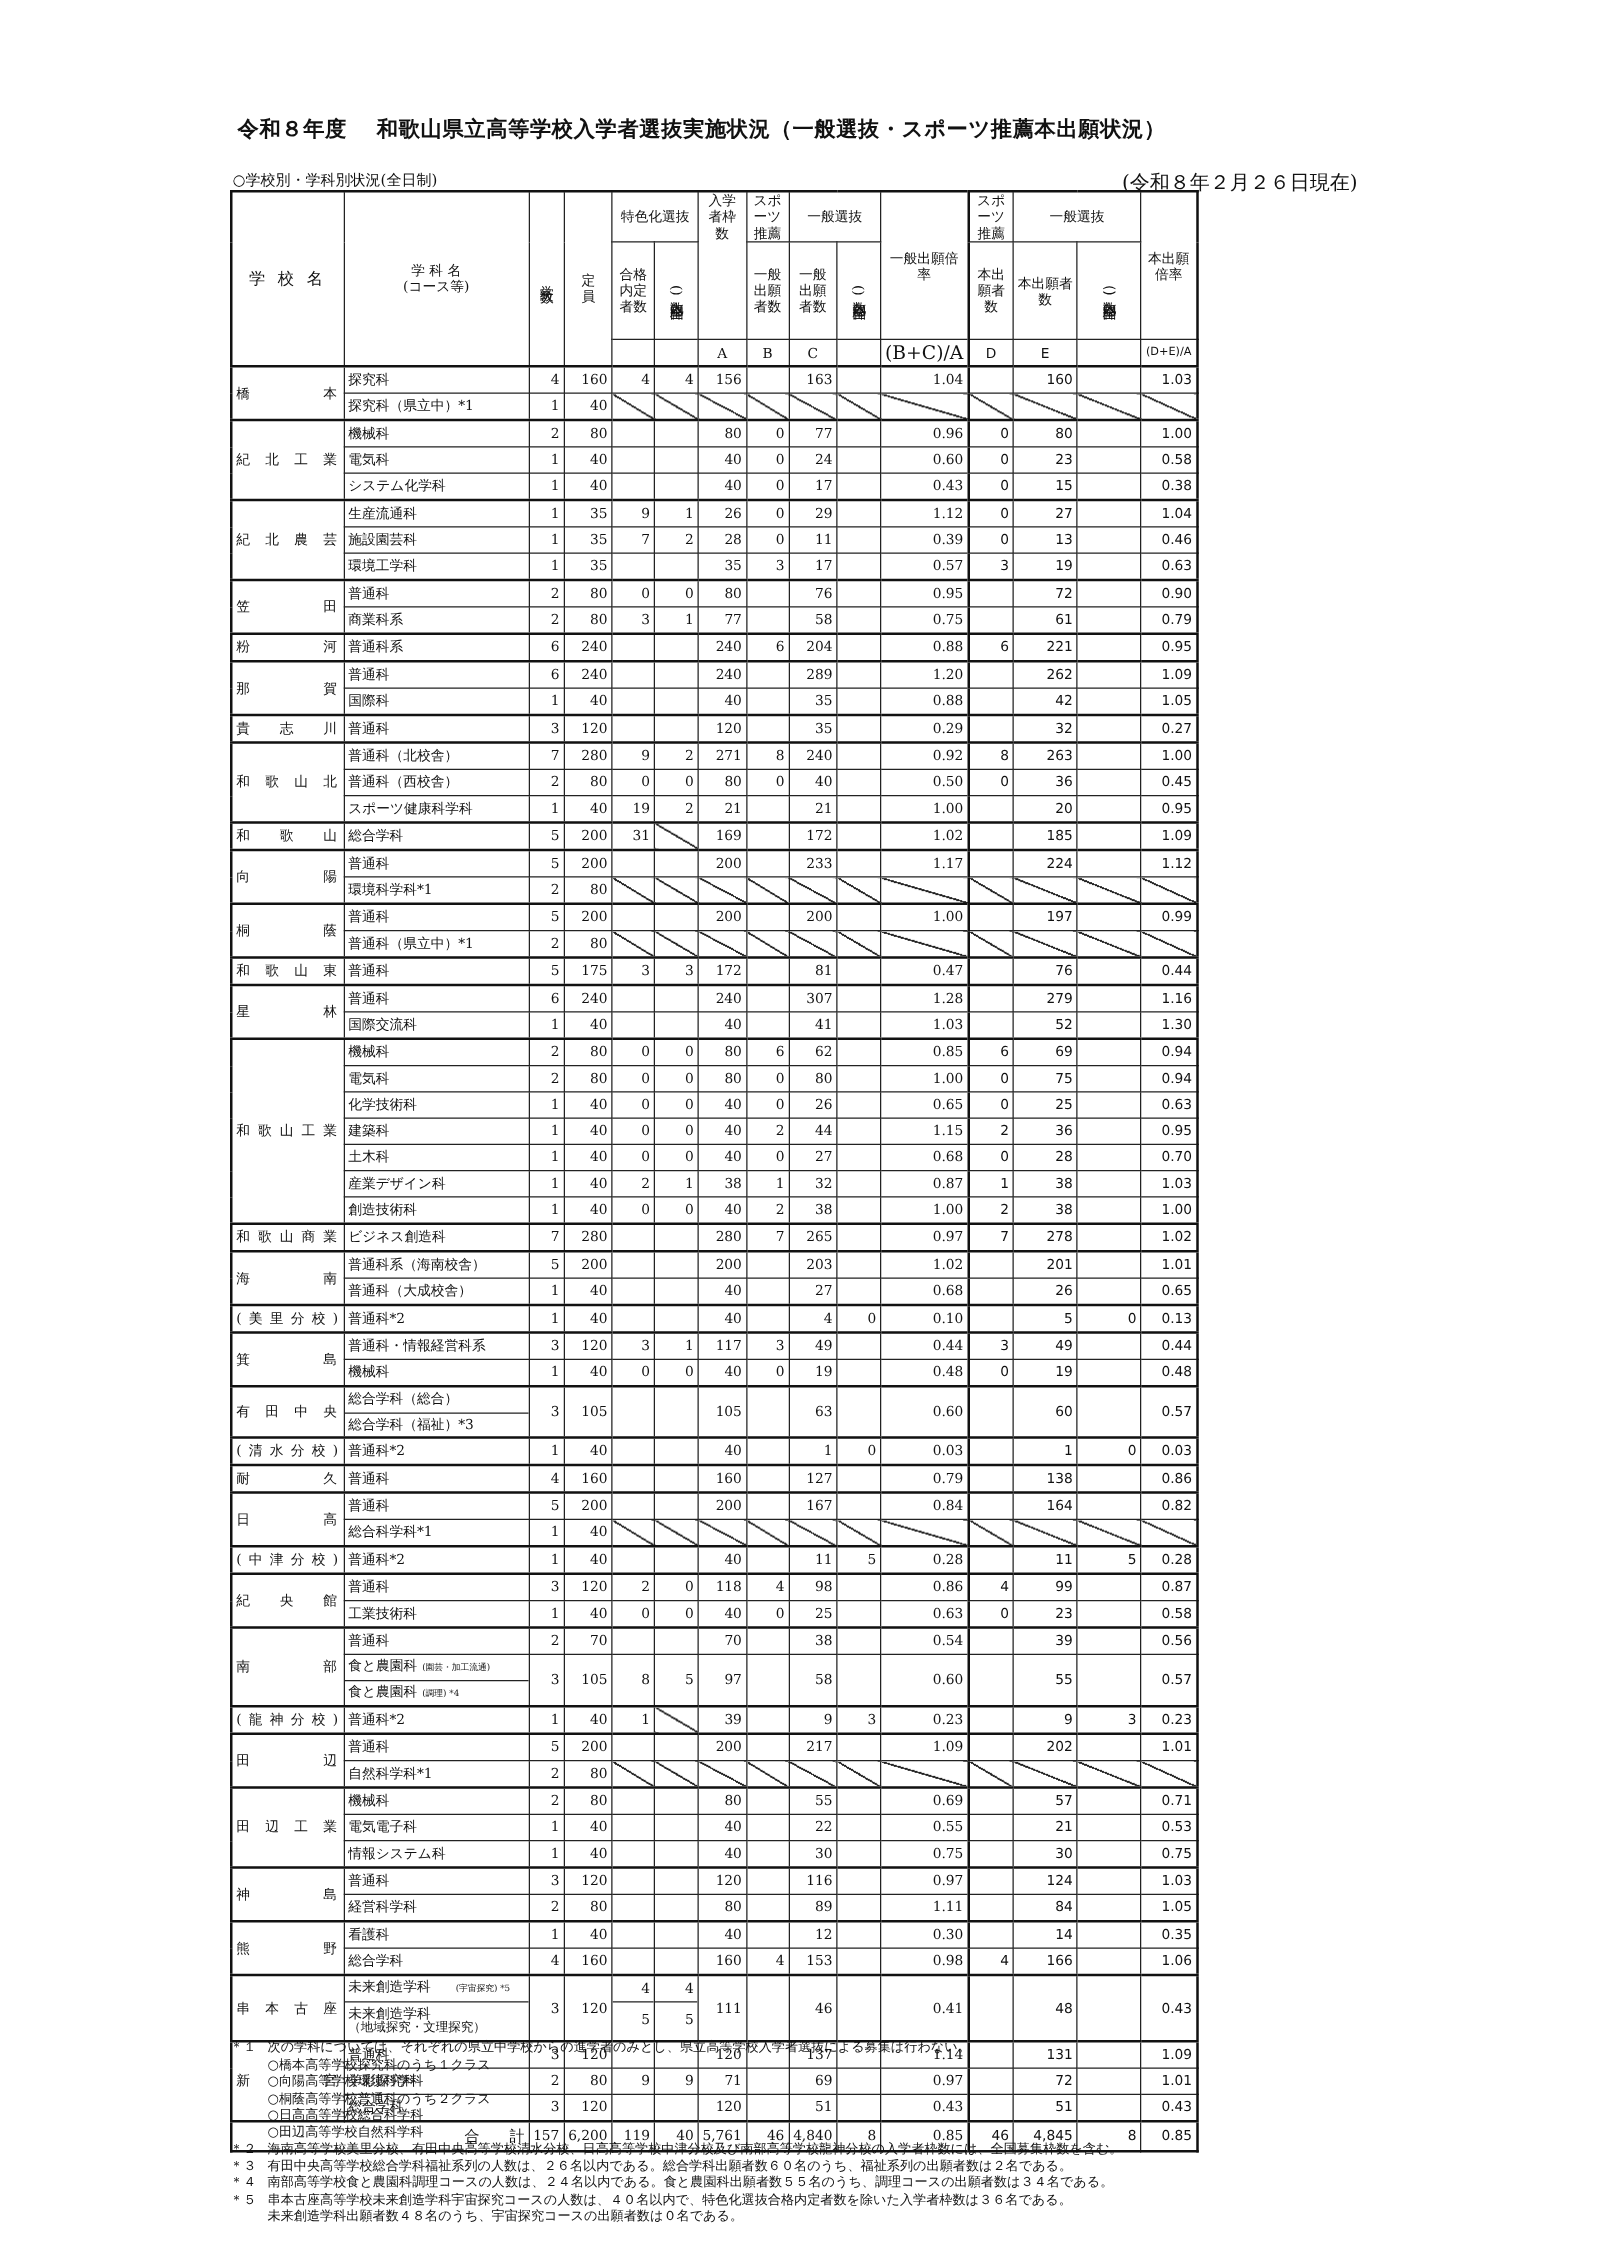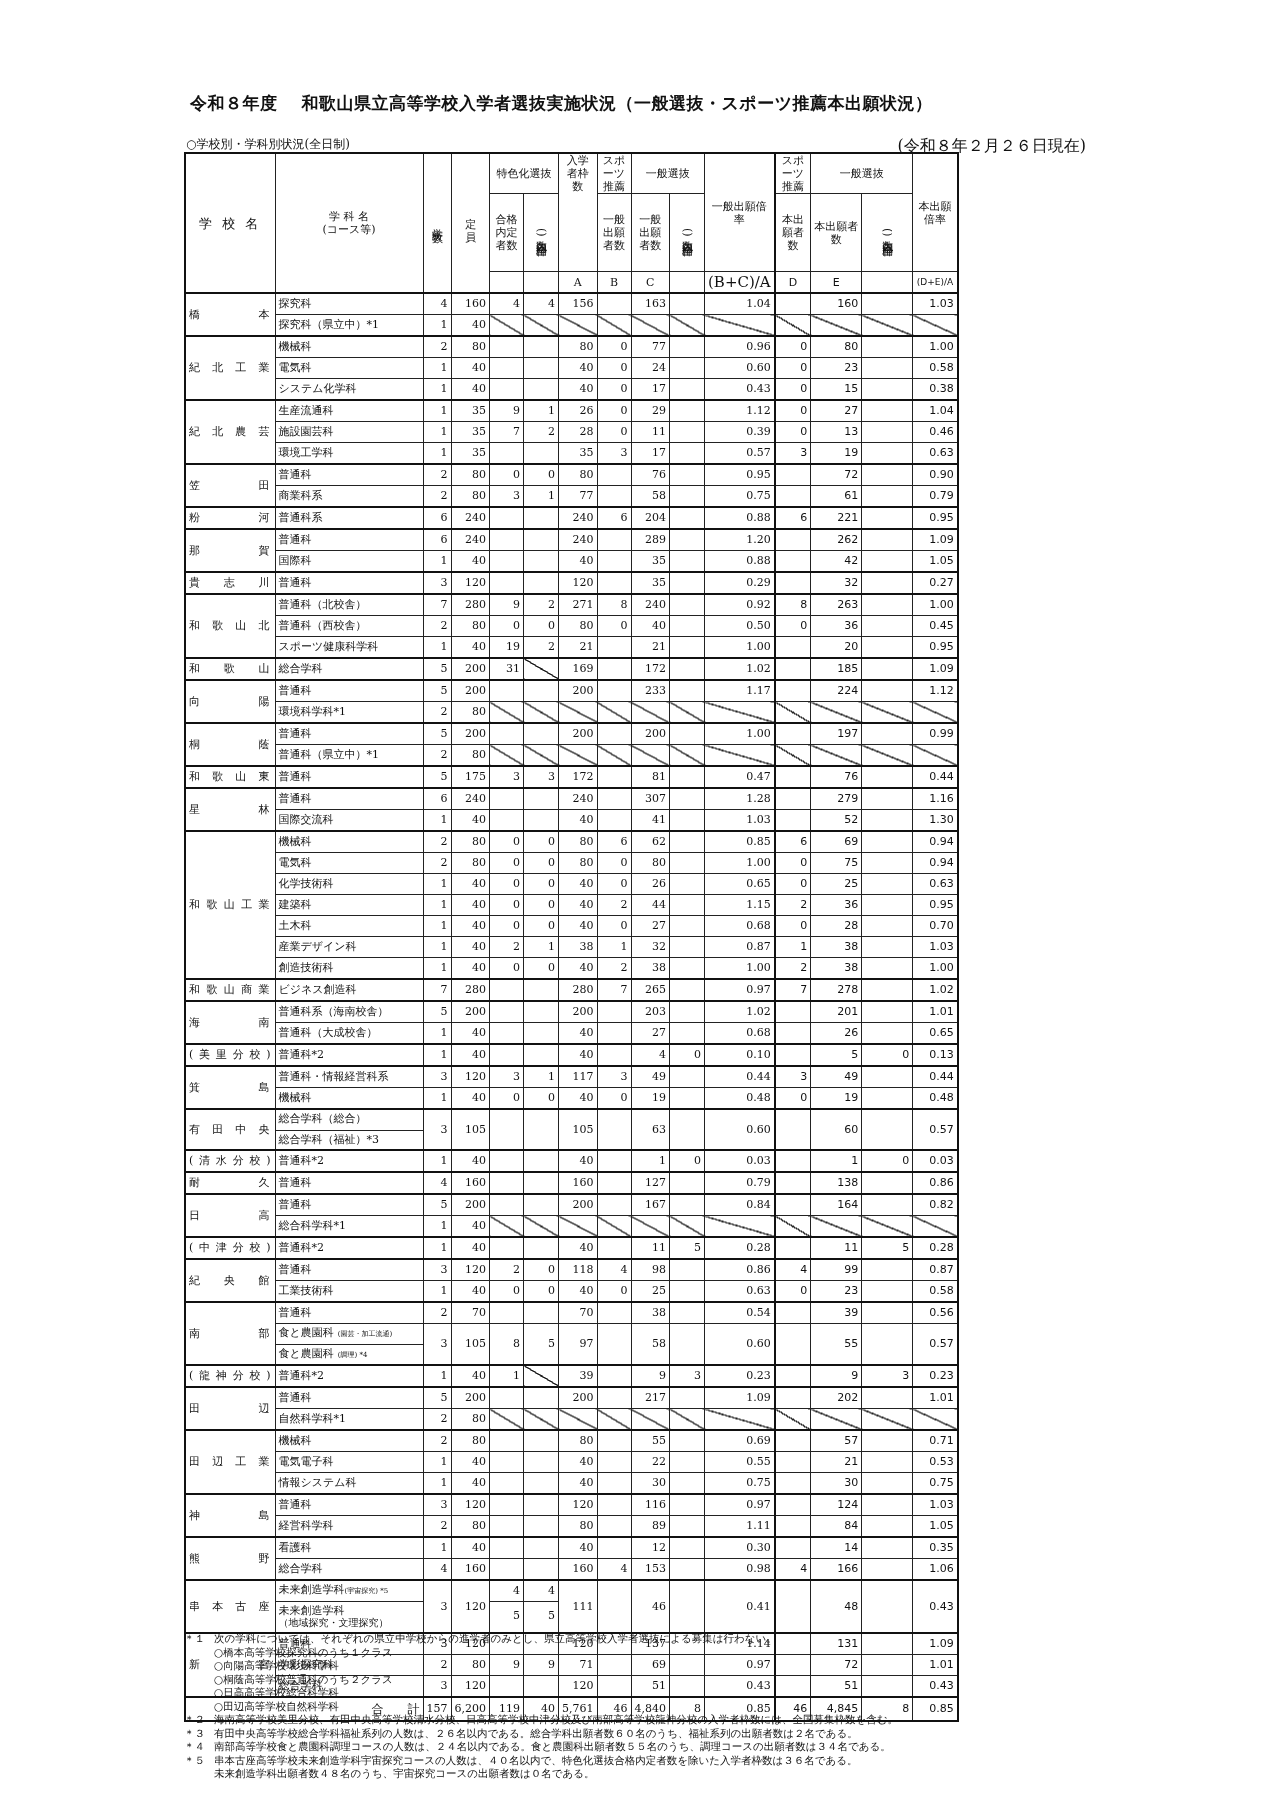--- a/index.html
+++ b/index.html
@@ -1055,21 +1055,21 @@
         <td class="n"></td>
         <td class="n">0.98</td>
         <td class="b thickL">4</td>
         <td class="b">166</td>
         <td class="b"></td>
         <td class="b">1.06</td>
       </tr>
       <tr class="grp" style="height: 40px;">
         <td class="school" rowspan="1">串本古座</td>
         <td class="dept" style="padding: 0px;">
-          <div style="border-bottom: 1px solid rgb(34, 34, 34); padding: 3px; height: 14px;"><span>未来創造学科</span><span class="tiny" style="margin-left: 0;">(宇宙探究) *5</span></div>
+          <div style="border-bottom: 1px solid rgb(34, 34, 34); padding: 3px; height: 14px;"><span>未来創造学科</span><span class="tiny" style="margin-left: 20px;">(宇宙探究) *5</span></div>
           <div style="padding: 3px; white-space: normal; line-height: 12px;"><span>未来創造学科</span><div style="font-size: 10px;">（地域探究・文理探究）</div></div>
         </td>
         <td class="n">3</td>
         <td class="n">120</td>
         <td class="n" style="padding: 0px;">
           <div style="border-bottom: 1px solid rgb(34, 34, 34); padding: 2px 3px; height: 14px; text-align: right;">4</div>
           <div style="padding: 8px 3px; text-align: right;">5</div>
         </td>
         <td class="n" style="padding: 0px;">
           <div style="border-bottom: 1px solid rgb(34, 34, 34); padding: 2px 3px; height: 14px; text-align: right;">4</div>

